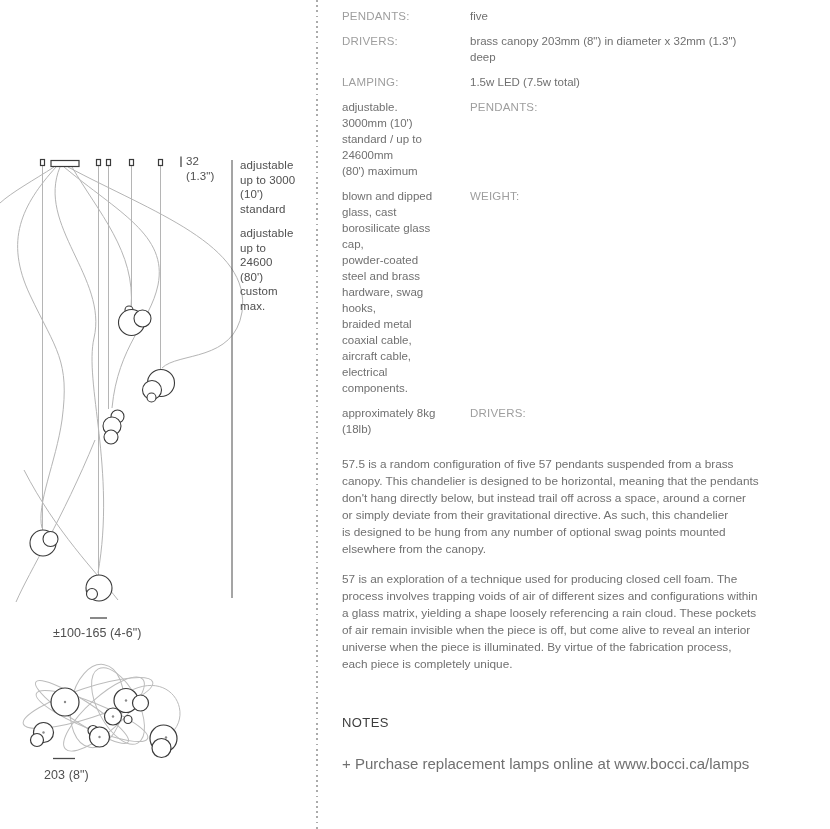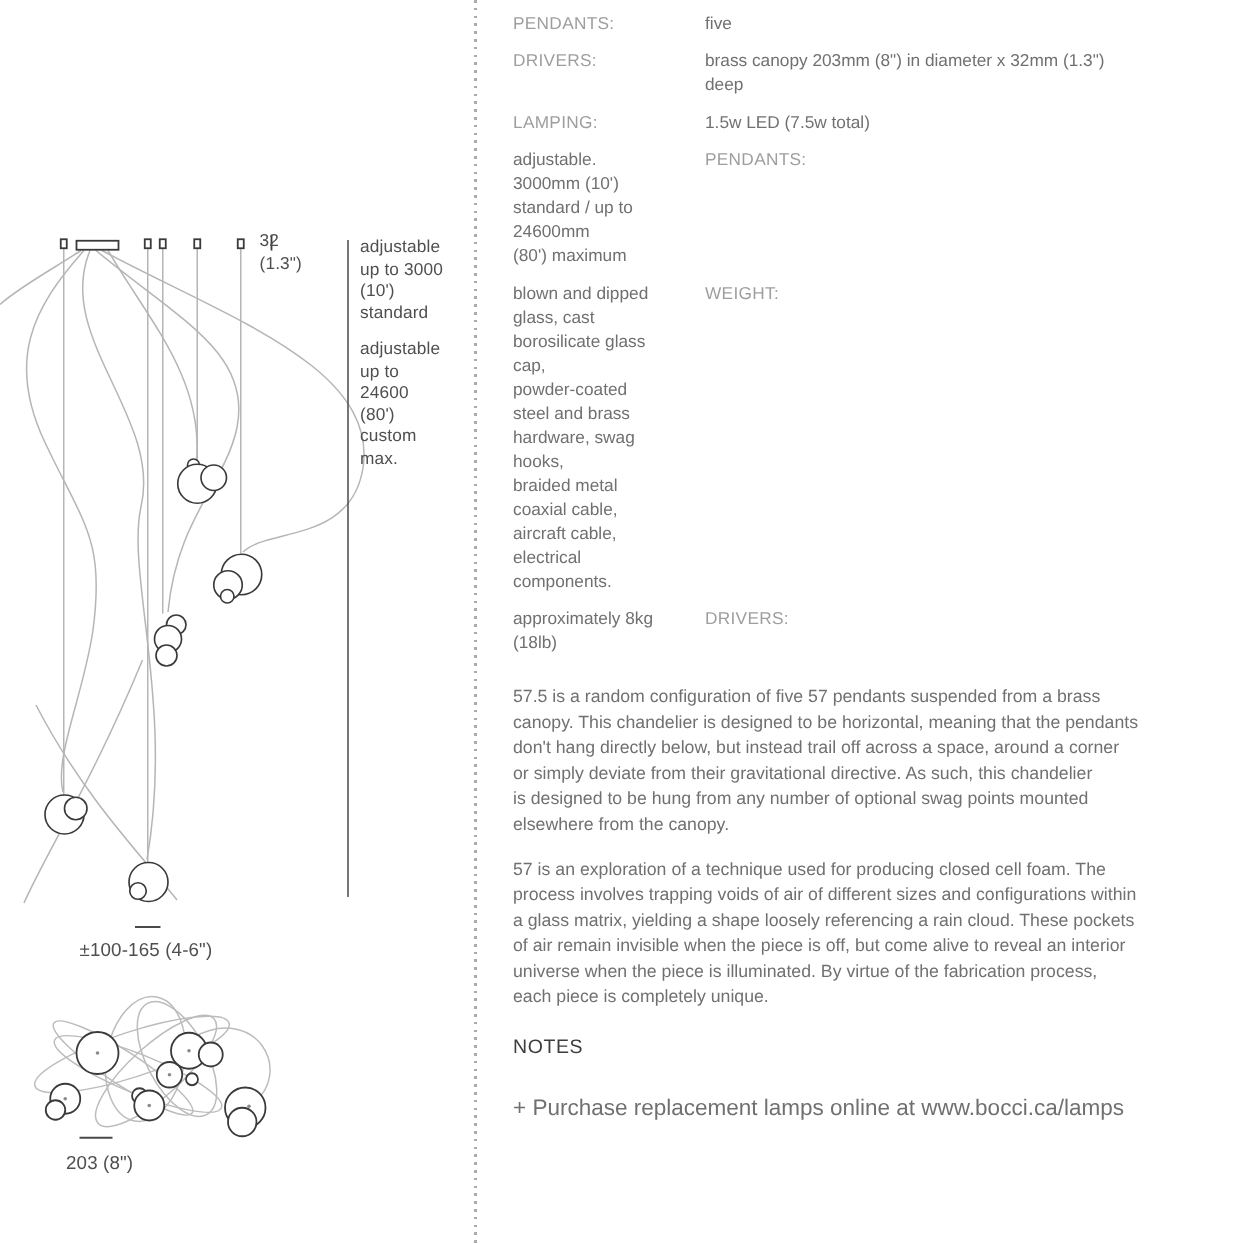--- a/index.html
+++ b/index.html
@@ -22,21 +22,21 @@
   
   .diagram-svg { position:absolute; left:0; top:0; }
 
   .anno {
     position:absolute;
     font-size:11.5px; line-height:14.5px;
     color:#4f4f4f;
     white-space:pre-line;
     letter-spacing:0.1px;
   }
-  .anno-depth  { left:173px; top:154px; }
+  .anno-depth  { left:186px; top:154px; }
   .anno-std    { left:240px; top:158px; }
   .anno-max    { left:240px; top:226px; }
   .anno-spread { left:53px;  top:626px; font-size:12.5px; }
   .anno-diam   { left:44px;  top:768px; font-size:12.5px; }
 
   
   .right-col { position:absolute; left:342px; top:0; width:478px; }
 
   .spec-grid {
     display:grid;
@@ -48,21 +48,21 @@
     line-height:16px;
   }
   .spec-label { color:#9e9e9e; letter-spacing:0.2px; }
   .spec-value { color:#707070; white-space:pre-line; }
 
   .section-heading {
     font-size:13px; font-weight:400;
     color:#3d3d3d; letter-spacing:0.4px;
     margin:42px 0 0 0;
   }
-  .heading-notes { margin-top:17px; }
+  .heading-notes { margin-top:42px; }
 
   .para {
     font-size:11.8px; line-height:17px;
     color:#707070;
     white-space:pre-line;
     margin:19px 0 0 0;
   }
   .para2 { margin-top:13px; }
 
   .note-line {

